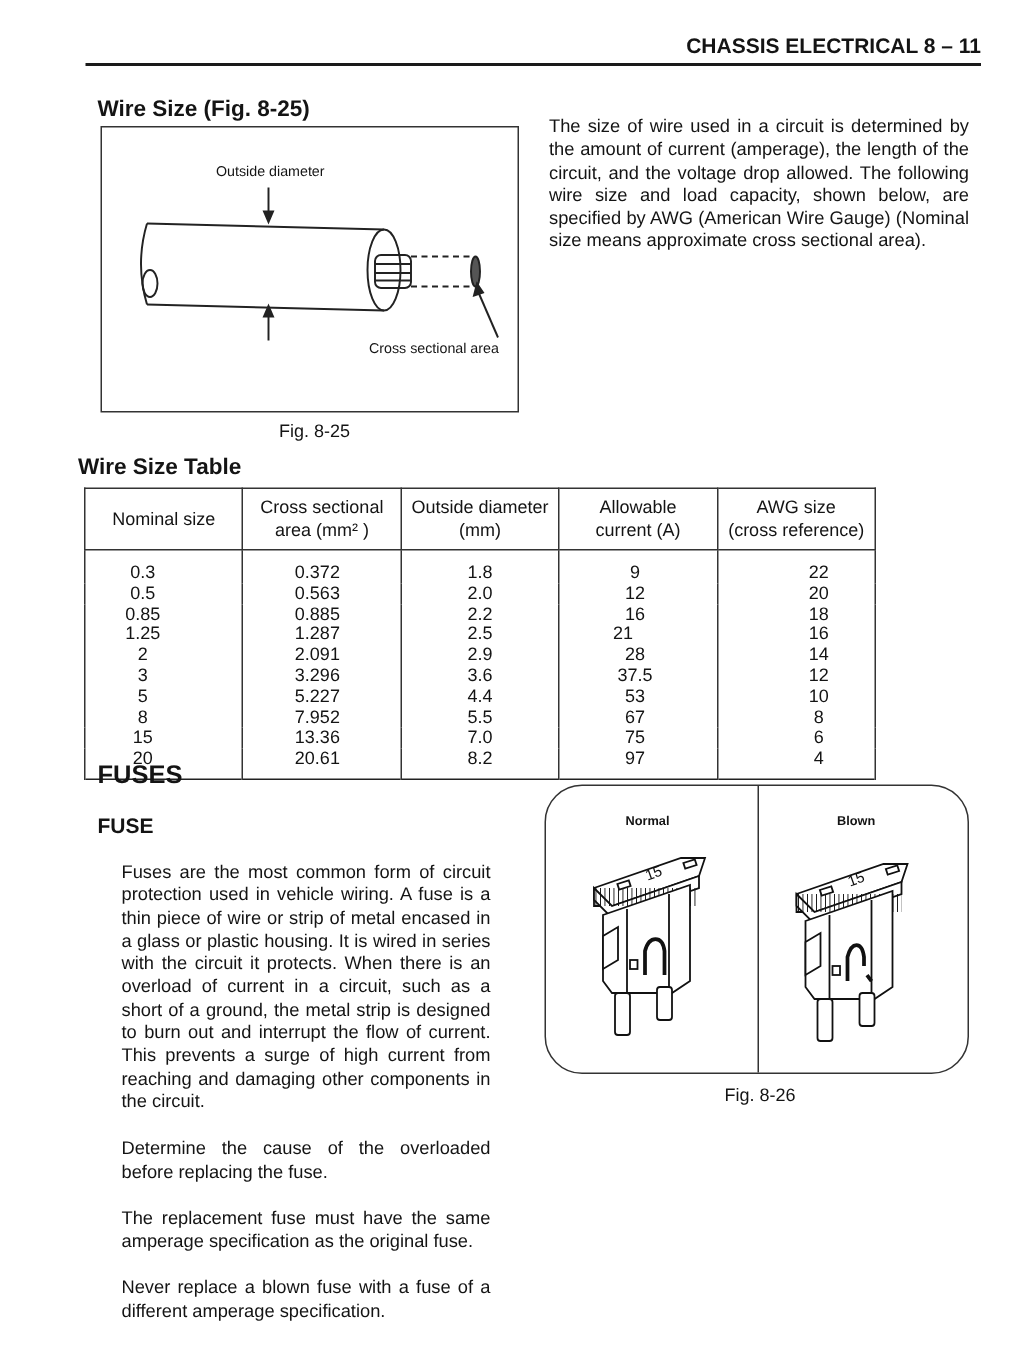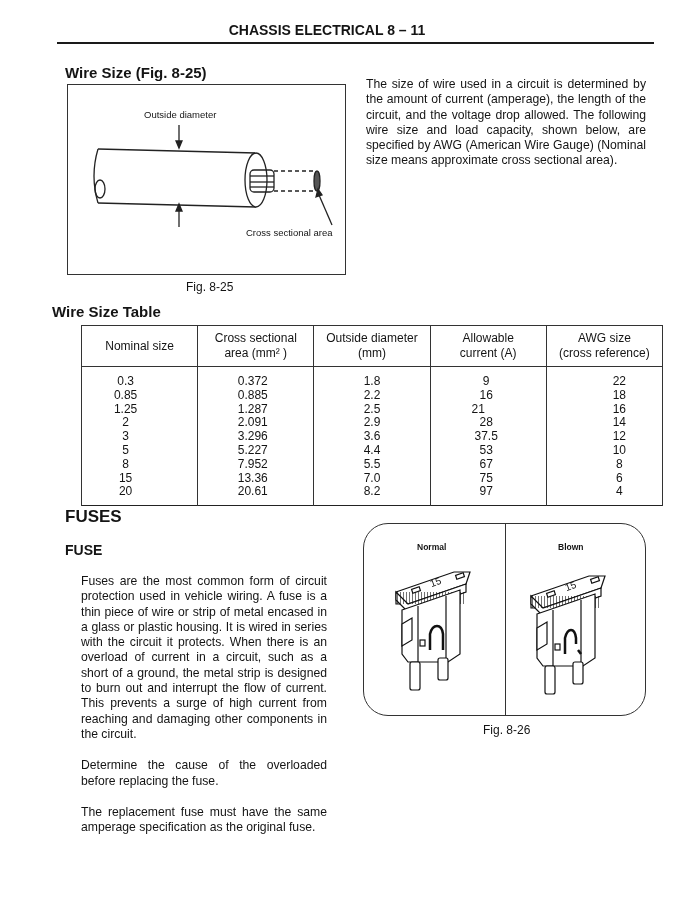--- a/index.html
+++ b/index.html
@@ -1,26 +1,26 @@
 <!DOCTYPE html>
 <html><head>
 <meta charset="utf-8">
 <style>
   html, body { margin: 0; padding: 0; background: #fff; }
   body { width: 686px; height: 900px; position: relative; overflow: hidden;
          font-family: "Liberation Sans", sans-serif; color: #141414; }
-  .header { position: absolute; left: 0; top: 22px; width: 654px; text-align: center;
+  .header { position: absolute; left: 0; top: 22px; width: 654px; text-align: right;
             font-weight: bold; font-size: 14px; }
   .header-rule { position: absolute; left: 57px; top: 42px; width: 597px; height: 2px; background: #1a1a1a; }
   .h2 { position: absolute; font-weight: bold; font-size: 15px; }
   .fig-box { position: absolute; border: 1.3px solid #333; }
   .caption { position: absolute; font-size: 12px; text-align: right; }
   .para { position: absolute; font-size: 12.2px; line-height: 15.3px; text-align: justify; }
   .para p { margin: 16px; }
-  table.wt { position: absolute; left: 81px; top: 325px; width: 582px; border-collapse: collapse;
+  table.wt { position: absolute; left: 56px; top: 325px; width: 528px; border-collapse: collapse;
              font-size: 12px; border: 1.5px solid #222; }
   table.wt th { font-weight: normal; border: 1px solid #333; height: 40px; line-height: 15px; padding: 0; }
   table.wt td { border-left: 1px solid #333; border-right: 1px solid #333; text-align: center;
                 height: 13.8px; line-height: 13.8px; padding: 0; }
   table.wt tr.first td { padding-top: 8px; }
   table.wt tr.last td { padding-bottom: 6px; }
   .fuses-title { position: absolute; left: 65px; top: 507px; font-weight: bold; font-size: 17px; }
   .fuse-sub { position: absolute; left: 65px; top: 542px; font-weight: bold; font-size: 14px; }
   .fuse-label { position: absolute; font-size: 8.5px; font-weight: bold; }
   .diag-label { position: absolute; font-size: 9.5px; }
@@ -97,20 +97,27 @@
   </thead>
   <tbody id="wt-body">
       <tr class="first">
         <td style="padding-right:28px;">0.3</td>
         <td style="padding-right:6px;">0.372</td>
         <td style="">1.8</td>
         <td style="padding-right:4px;">9</td>
         <td style="padding-left:30px;">22</td>
       </tr>
       <tr>
+        <td style="padding-right:28px;">0.5</td>
+        <td style="padding-right:6px;">0.563</td>
+        <td style="">2.0</td>
+        <td style="padding-right:4px;">12</td>
+        <td style="padding-left:30px;">20</td>
+      </tr>
+      <tr>
         <td style="padding-right:28px;">0.85</td>
         <td style="padding-right:6px;">0.885</td>
         <td style="">2.2</td>
         <td style="padding-right:4px;">16</td>
         <td style="padding-left:30px;">18</td>
       </tr>
       <tr>
         <td style="padding-right:28px;">1.25</td>
         <td style="padding-right:6px;">1.287</td>
         <td style="">2.5</td>
@@ -162,20 +169,21 @@
     </tbody>
 </table>
 
 <div class="fuses-title">FUSES</div>
 <div class="fuse-sub">FUSE</div>
 
 <div class="para" style="left:65px; top:558px; width:278px;">
   <p>Fuses are the most common form of circuit protection used in vehicle wiring. A fuse is a thin piece of wire or strip of metal encased in a glass or plastic housing. It is wired in series with the circuit it protects. When there is an overload of current in a circuit, such as a short of a ground, the metal strip is designed to burn out and interrupt the flow of current. This prevents a surge of high current from reaching and damaging other components in the circuit.</p>
   <p>Determine the cause of the overloaded before replacing the fuse.</p>
   <p>The replacement fuse must have the same amperage specification as the original fuse.</p>
+  <p>Never replace a blown fuse with a fuse of a different amperage specification.</p>
 </div>
 
 <div class="fig-box" style="left:363px; top:523px; width:281px; height:191px;border-radius:25px;">
   <div style="position:absolute; left:141px; top:0; width:1px; height:191px; background:#333;"></div>
   <div class="fuse-label" style="left:53px; top:18px;">Normal</div>
   <div class="fuse-label" style="left:194px; top:18px;">Blown</div>
   <svg id="fuse-normal" width="90" height="140" style="position:absolute; left:30px; top:38px;">
       <g stroke="#111" stroke-width="1.2" fill="#fff">
         <polygon points="2,30 60,10 76,10 72,22 14,42 2,42"></polygon>
         <polygon points="2,30 14,42 72,22 72,30 14,50 2,38" fill="#fff"></polygon>

